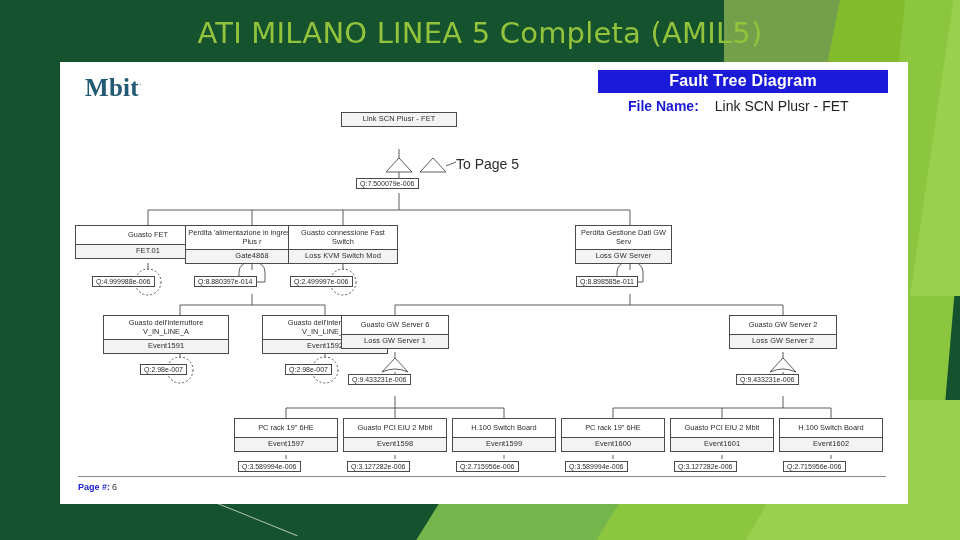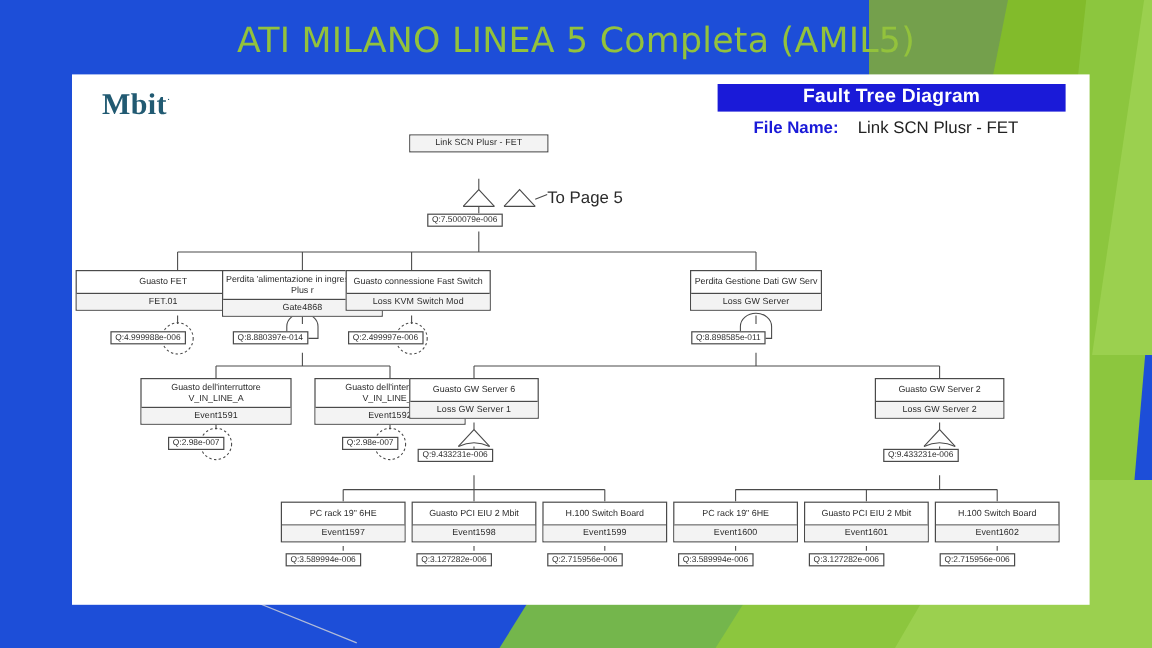--- a/index.html
+++ b/index.html
@@ -5,21 +5,21 @@
   * { box-sizing: border-box; margin: 0; padding: 0; }
   html, body {
     width: 960px; height: 540px;
     overflow: hidden;
     background: #ffffff;
     font-family: "Liberation Sans", sans-serif;
   }
   #slide {
     position: relative;
     width: 960px; height: 540px;
-    background: #1d4ed8;
+    background: #14532d;
     overflow: hidden;
   }
 
   
   .deco { position: absolute; }
   #deco-tr-dark {
     top: -4px; right: 86px;
     width: 150px; height: 128px;
     background: #74a04c;
     clip-path: polygon(0% 0%, 100% 0%, 72% 100%, 0% 100%);
@@ -287,45 +287,45 @@
           <line x1="771" y1="355" x2="771" y2="359"></line>
         </g>
       </svg>
 
       <div class="node" style="left:281px; top:12px; width:116px;">
         <div class="id">Link SCN Plusr - FET</div>
       </div>
       <div class="q-box" style="left:296px; top:78px;">Q:7.500079e-006</div>
       <div class="page-ref" style="left:396px; top:56px;">To Page 5</div>
 
-      <div class="node" style="left:3px; top:125px; width:146px;">
+      <div class="node" style="left:15px; top:125px; width:146px;">
         <div class="desc">Guasto FET</div>
         <div class="id">FET.01</div>
       </div>
       <div class="q-box" style="left:32px; top:176px;">Q:4.999988e-006</div>
 
       <div class="node" style="left:125px; top:125px; width:134px;">
         <div class="desc">Perdita 'alimentazione in ingresso'SCN Plus r</div>
         <div class="id">Gate4868</div>
       </div>
       <div class="q-box" style="left:134px; top:176px;">Q:8.880397e-014</div>
 
-      <div class="node" style="left:228px; top:125px; width:121px;">
+      <div class="node" style="left:228px; top:125px; width:110px;">
         <div class="desc">Guasto connessione Fast Switch</div>
         <div class="id">Loss KVM Switch Mod</div>
       </div>
       <div class="q-box" style="left:230px; top:176px;">Q:2.499997e-006</div>
 
-      <div class="node" style="left:515px; top:125px; width:110px;">
+      <div class="node" style="left:515px; top:125px; width:97px;">
         <div class="desc">Perdita Gestione Dati GW Serv</div>
         <div class="id">Loss GW Server</div>
       </div>
       <div class="q-box" style="left:516px; top:176px;">Q:8.898585e-011</div>
 
-      <div class="node" style="left:57px; top:215px; width:126px;">
+      <div class="node" style="left:43px; top:215px; width:126px;">
         <div class="desc">Guasto dell'interruttore V_IN_LINE_A</div>
         <div class="id">Event1591</div>
       </div>
       <div class="q-box" style="left:80px; top:264px;">Q:2.98e-007</div>
 
       <div class="node" style="left:202px; top:215px; width:126px;">
         <div class="desc">Guasto dell'interruttore V_IN_LINE_B</div>
         <div class="id">Event1592</div>
       </div>
       <div class="q-box" style="left:225px; top:264px;">Q:2.98e-007</div>
@@ -372,14 +372,17 @@
       </div>
       <div class="q-box" style="left:614px; top:361px;">Q:3.127282e-006</div>
 
       <div class="node" style="left:719px; top:318px; width:104px;">
         <div class="desc">H.100 Switch Board</div>
         <div class="id">Event1602</div>
       </div>
       <div class="q-box" style="left:723px; top:361px;">Q:2.715956e-006</div>
     </div>
 
+    <div id="doc-footer">
+      <span id="footer-label">Page #:</span><span id="footer-value">6</span>
+    </div>
   </div>
 </div>
 
 </body></html>

